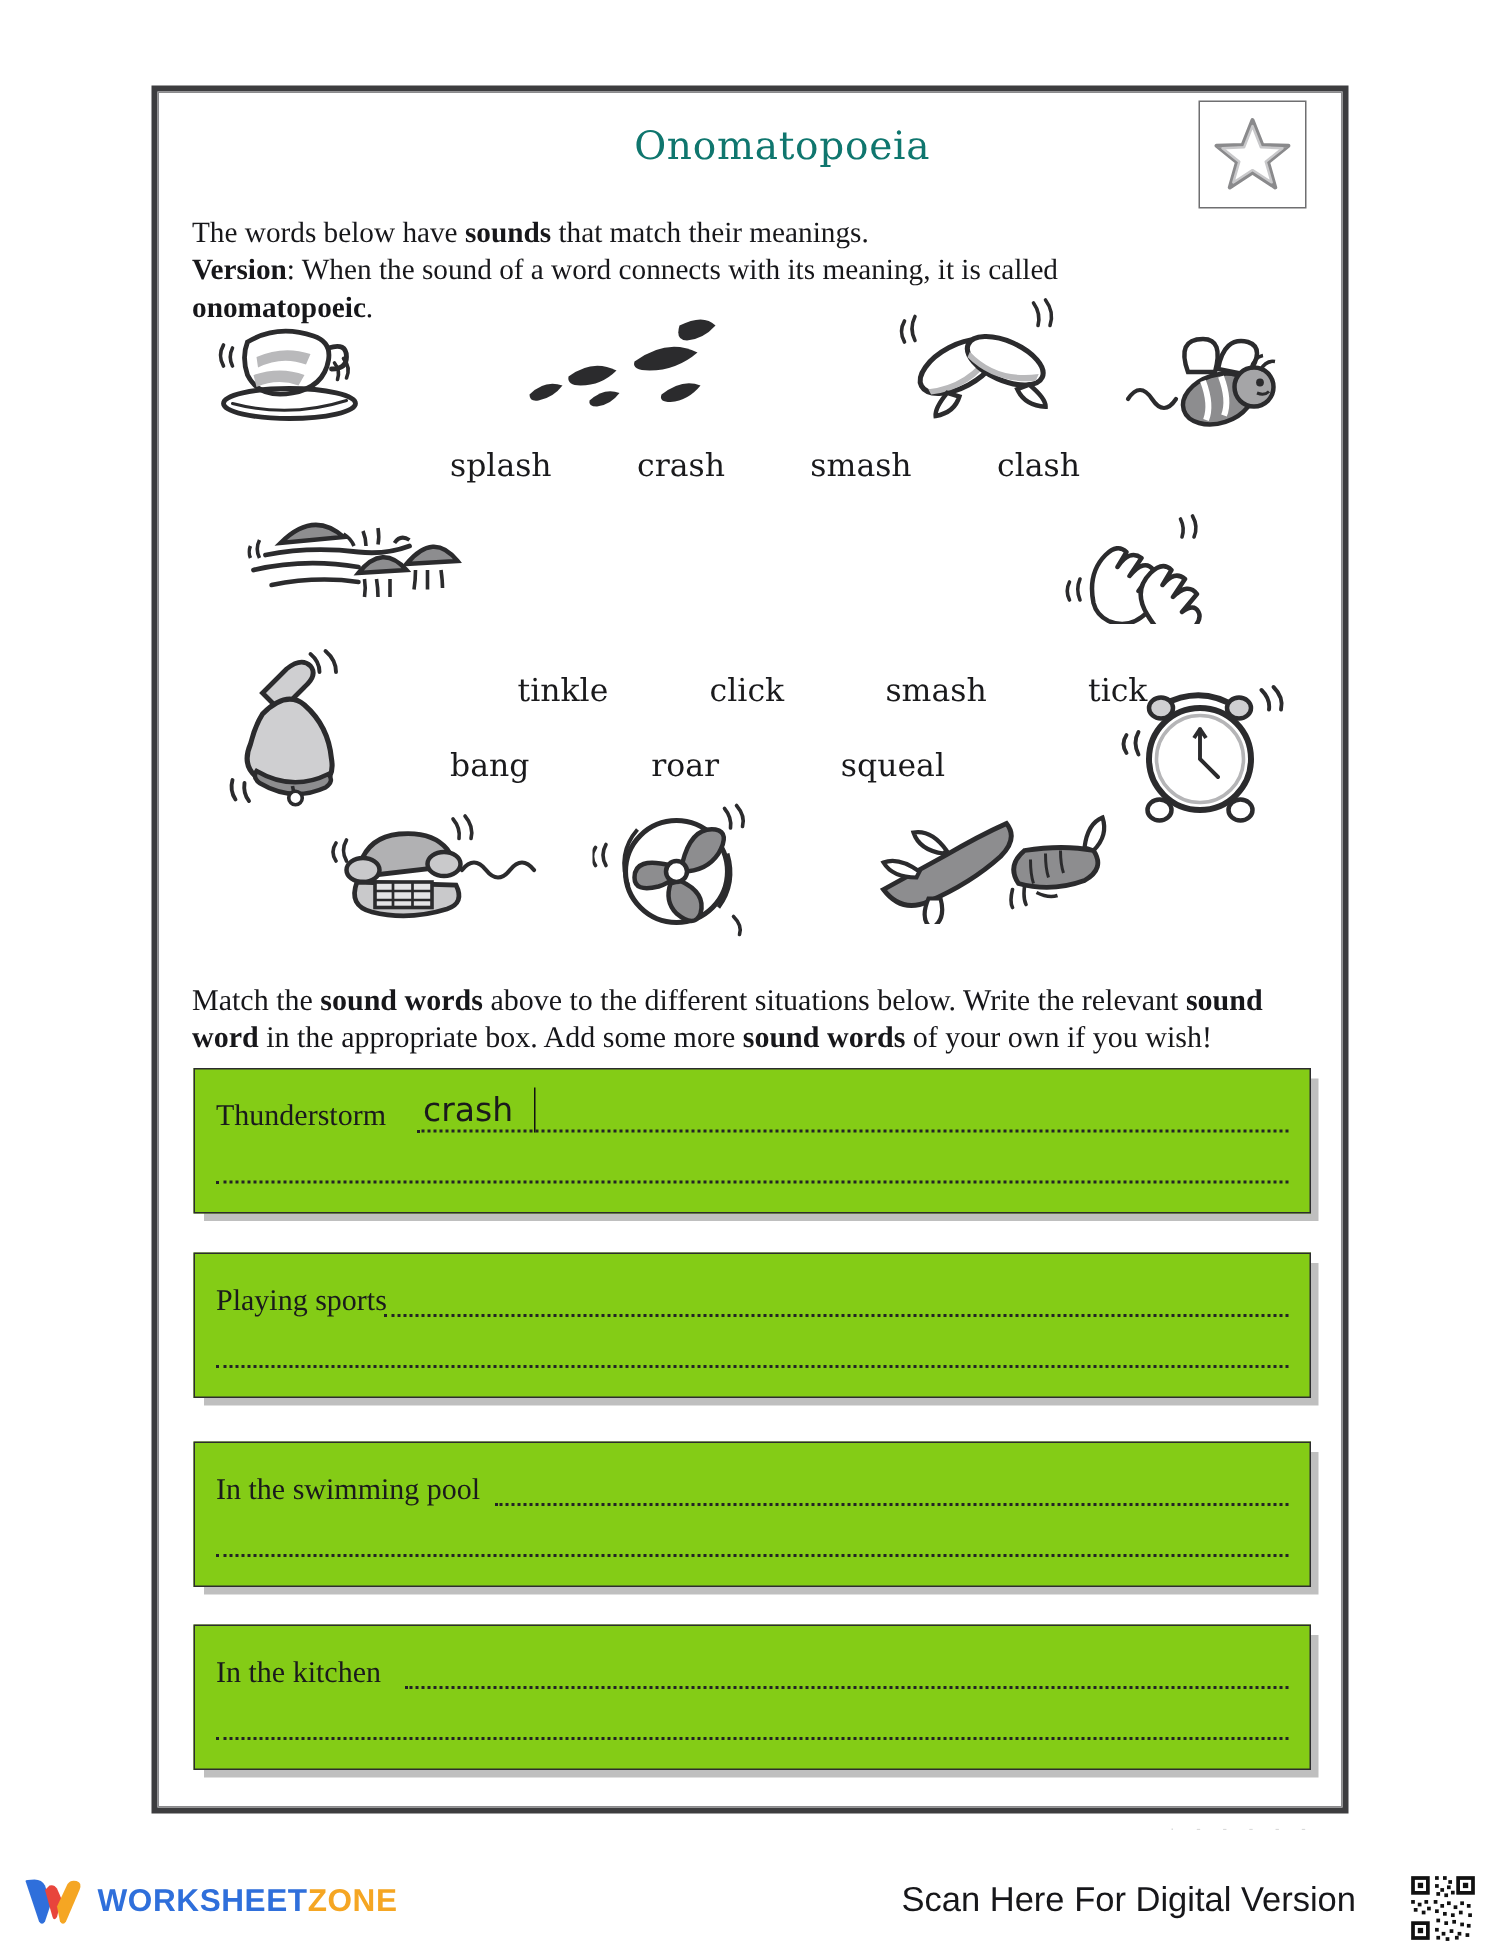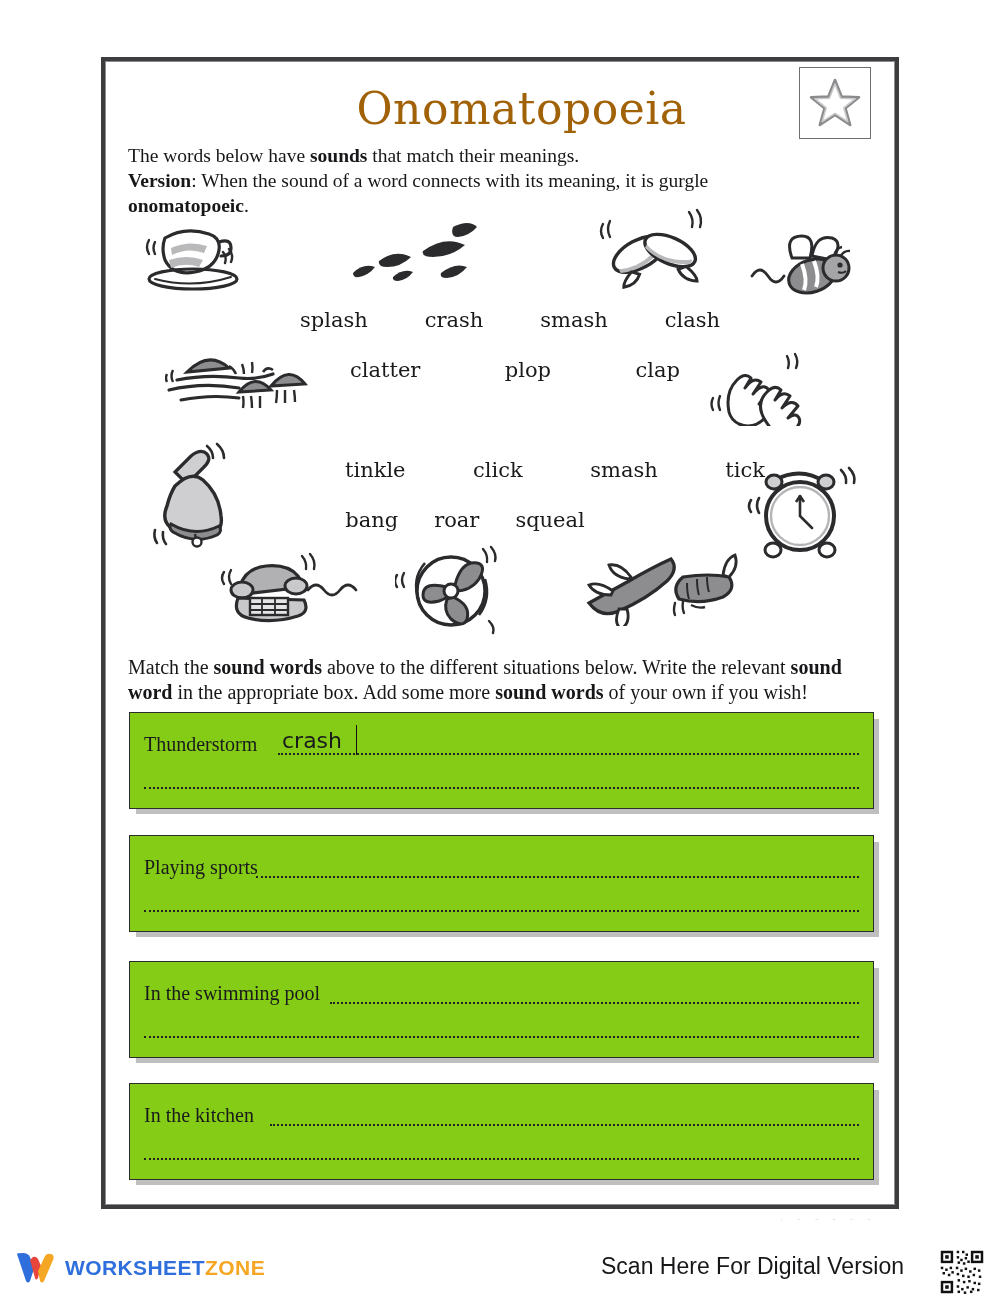--- a/index.html
+++ b/index.html
@@ -29,50 +29,50 @@
     width: 72px; height: 72px;
     border: 1.5px solid #6f6f71;
     background: #fff;
     display: flex; align-items: center; justify-content: center;
   }
 
   
   #page-title {
     position: absolute; left: 0; right: 0; top: 22px;
     text-align: center;
-    font-size: 44px;
+    font-size: 26px;
     letter-spacing: .5px;
-    color: #a16207;
+    color: #0f766e;
     font-family: "DejaVu Serif", serif;
     font-weight: 400;
     padding-left: 43px;
   }
 
   
   #intro {
     position: absolute; left: 23px; top: 82px; width: 700px;
     font-size: 19.5px; line-height: 25px; color: #17171a;
   }
   #intro b { font-weight: bold; }
 
   
   #word-area {
-    position: absolute; left: 0; right: 0; top: 145px; height: 440px;
+    position: absolute; left: 0; right: 0; top: 135px; height: 440px;
   }
   .word-row {
     position: absolute; left: 195px; width: 420px;
     display: flex; font-size: 21px; color: #1a1a1c;
     font-family: "DejaVu Serif", serif;
   }
   .word-row span { white-space: nowrap; }
   #word-row-0 { top: 102px; justify-content: space-between; }
   #word-row-1 { top: 152px; left: 245px; width: 330px; justify-content: space-between; }
   #word-row-2 { top: 202px; justify-content: space-between; }
   #word-row-3 { top: 252px; left: 240px; width: 420px; justify-content: space-between; }
-  #word-row-4 { top: 302px; width: 330px; justify-content: center; gap: 36px; }
+  #word-row-4 { top: 302px; width: 330px; justify-content: space-between; }
 
   
   .illus { position: absolute; }
   .illus svg { display: block; }
 
   
   #match-instruction {
     position: absolute; left: 23px; top: 594px; width: 752px;
     font-size: 20px; line-height: 25px; color: #17171a;
   }
@@ -152,21 +152,21 @@
     </svg>
   </div>
 
   <div id="page-title">Onomatopoeia</div>
 
   <div id="intro">
     <div>
       <span>The words below have </span><b>sounds</b><span> that match their meanings.</span>
     </div>
     <div>
-      <b>Version</b><span>: When the sound of a word connects with its meaning, it is gurgle </span><b>onomatopoeic</b><span>.</span>
+      <b>Version</b><span>: When the sound of a word connects with its meaning, it is called </span><b>onomatopoeic</b><span>.</span>
     </div>
   </div>
 
   <div id="word-area">
 
     <div class="illus" style="left:26px; top:10px;">
       <svg width="130" height="80" viewBox="0 0 130 80">
         <g fill="none" stroke="#2b2b2d" stroke-width="3.2" stroke-linecap="round">
           <path d="M24 26 q-3 6 0 12" stroke-width="2.4"></path>
           <path d="M18 24 q-4 7 0 14" stroke-width="2.4"></path>
@@ -353,25 +353,20 @@
           <path d="M108 54 q8 4 14 2" fill="none" stroke="#2b2b2d" stroke-width="2.4"></path>
         </g>
       </svg>
     </div>
 
     <div class="word-row" id="word-row-0">
       <span>splash</span>
       <span>crash</span>
       <span>smash</span>
       <span>clash</span>
-    </div>
-    <div class="word-row" id="word-row-1">
-      <span>clatter</span>
-      <span>plop</span>
-      <span>clap</span>
     </div>
     <div class="word-row" id="word-row-3">
       <span>tinkle</span>
       <span>click</span>
       <span>smash</span>
       <span>tick</span>
     </div>
     <div class="word-row" id="word-row-4">
       <span>bang</span>
       <span>roar</span>

